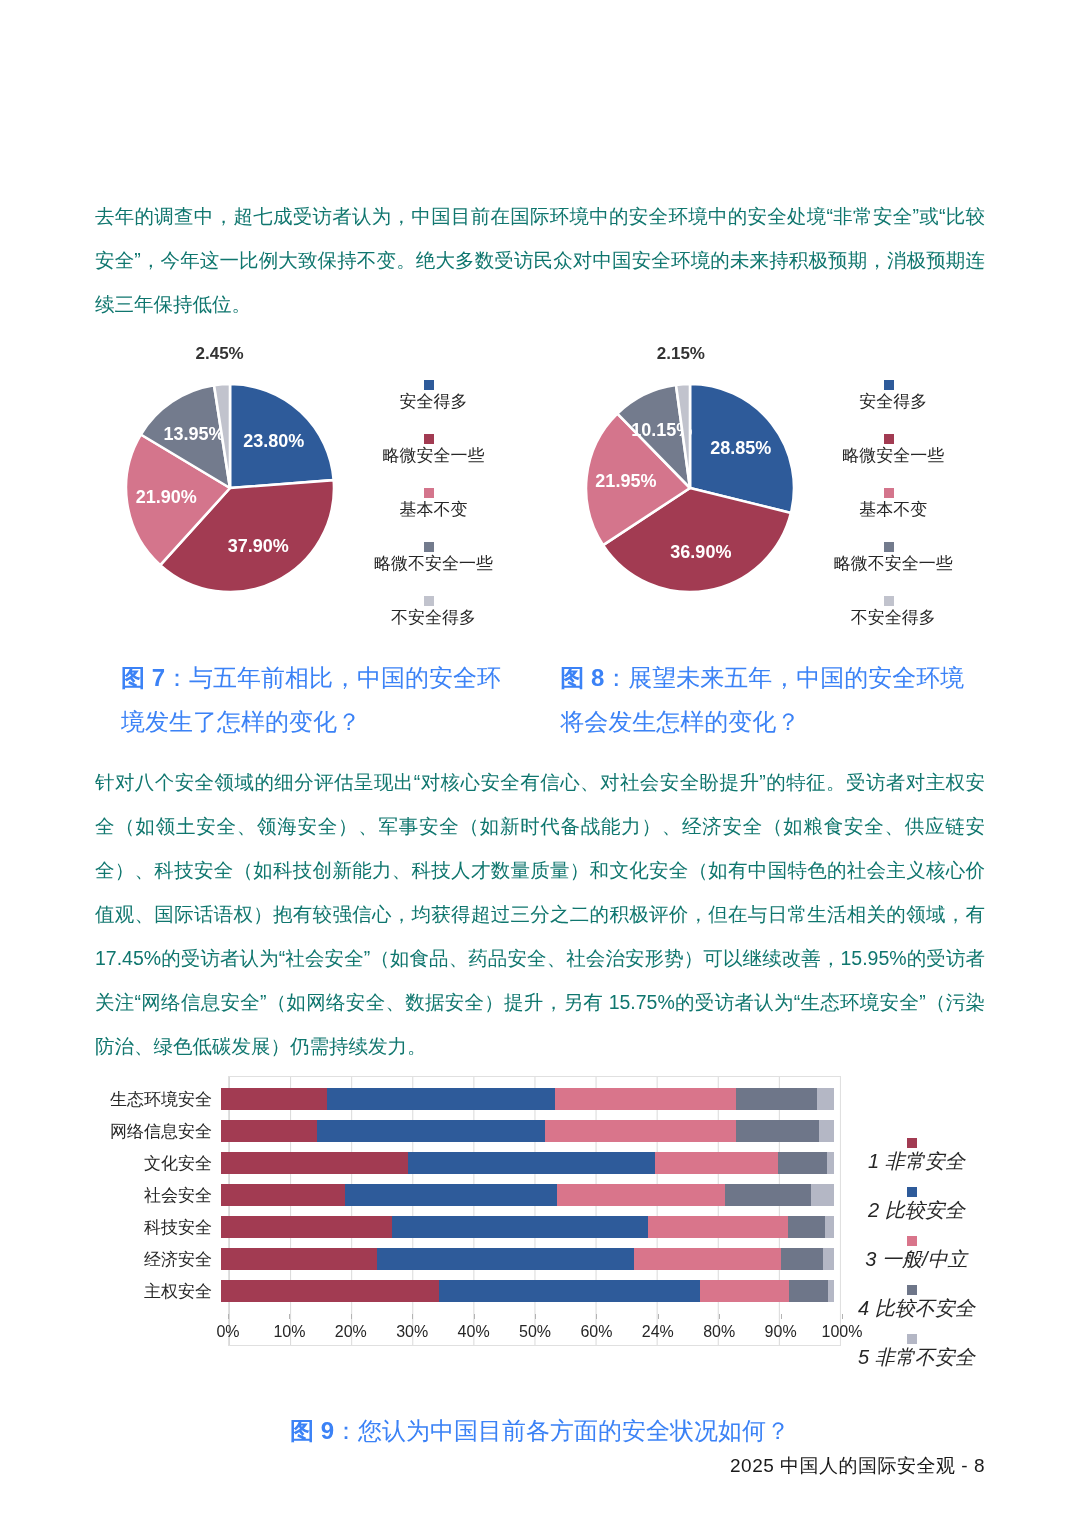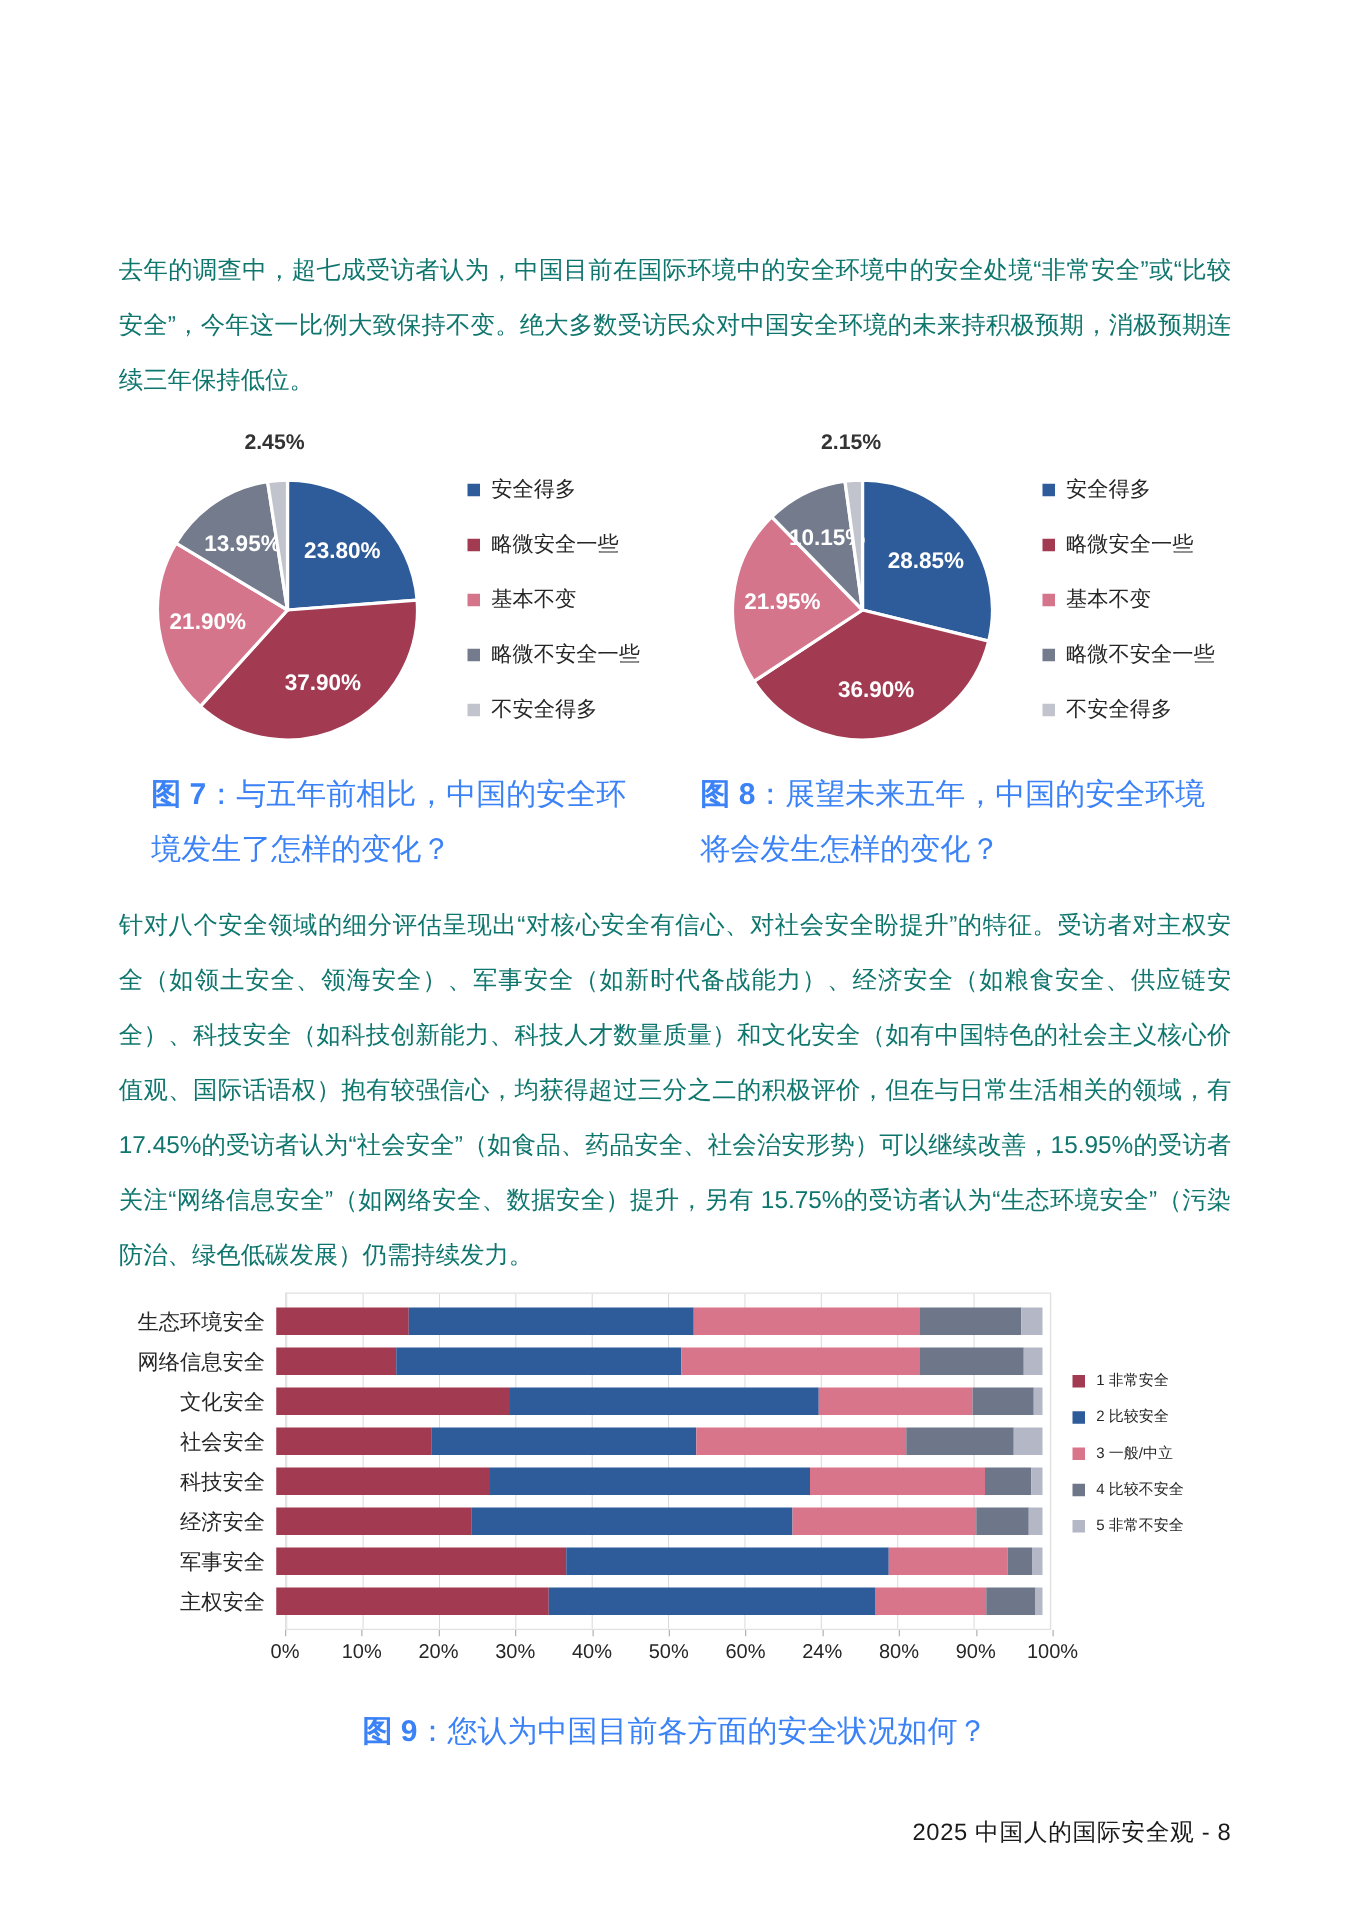--- a/index.html
+++ b/index.html
@@ -16,21 +16,21 @@
   .para { font-size:19.5px; line-height:44px; text-align:justify; color:#0f766e; }
   .para1 { margin-top:36px; }
   .para2 { margin-top:16px; }
 
   
   .figures { display:flex; margin-top:12px; }
   .fig { display:flex; }
   .fig-7 { width:455px; }
   .fig-8 { width:440px; margin-left:15px; }
   .pie-legend { margin-top:42px; margin-left:4px; }
-  .pl-item { display:flex; align-items:center; margin-bottom:21px; white-space:nowrap; }
+  .pl-item { display:flex; align-items:center; margin-bottom:21px; white-space:nowrap;flex-direction:column; }
   .pl-marker { width:10px; height:10px; flex:none; margin-right:9px; }
   .pl-text { font-size:17px; color:#262626; }
 
   .pie-label-in { font-size:18px; font-weight:bold; fill:#ffffff; }
   .pie-label-out { font-size:17px; font-weight:bold; fill:#333333; }
 
   
   .captions { display:flex; margin-top:6px; }
   .cap { font-size:24px; line-height:44px; color:#3b82f6; }
   .cap-7 { width:455px; padding-left:26px; padding-right:40px; }
@@ -48,21 +48,21 @@
   .bc-rows { position:relative; padding:7px 0; }
   .bc-row { display:flex; align-items:center; height:32px; }
   .bc-cat { width:125px; flex:none; text-align:right; font-size:17px; color:#262626; padding-right:8px; white-space:nowrap; }
   .bc-bar { width:613px; height:22px; flex:none; display:flex; margin-left:1px; }
   .bc-seg { height:100%; flex:none; }
   .bc-axis { position:relative; height:34px; margin-left:133px; width:614px; }
   .bc-tickmark { position:absolute; top:0; width:1px; height:5px; background:#b3b3b3; }
   .bc-tick { position:absolute; top:9px; transform:translateX(-50%); font-size:16px; color:#262626; white-space:nowrap; }
   .bc-legend { margin-left:16px; margin-top:62px; }
   .bc-legend .pl-item { margin-bottom:12px; }
-  .bc-legend .pl-text { font-size:12px; }
+  .bc-legend .pl-text { font-size:20px;font-style:italic; }
 
   
   .footer { position:absolute; right:95px; bottom:48px; font-size:19px; color:#1a1a1a; letter-spacing:0.5px; }
 </style>
 </head>
 <body>
 
 <div class="page">
 
 
@@ -205,30 +205,20 @@
             </div>
           </div>
           <div class="bc-row">
             <div class="bc-cat">经济安全</div>
             <div class="bc-bar">
               <span class="bc-seg" style="width: 25.4%; background: rgb(162, 59, 82);"></span>
               <span class="bc-seg" style="width: 41.9%; background: rgb(46, 91, 154);"></span>
               <span class="bc-seg" style="width: 24.1%; background: rgb(217, 117, 139);"></span>
               <span class="bc-seg" style="width: 6.8%; background: rgb(110, 118, 137);"></span>
               <span class="bc-seg" style="width: 1.8%; background: rgb(180, 183, 197);"></span>
-            </div>
-          </div>
-          <div class="bc-row">
-            <div class="bc-cat">军事安全</div>
-            <div class="bc-bar">
-              <span class="bc-seg" style="width: 37.9%; background: rgb(162, 59, 82);"></span>
-              <span class="bc-seg" style="width: 42%; background: rgb(46, 91, 154);"></span>
-              <span class="bc-seg" style="width: 15.5%; background: rgb(217, 117, 139);"></span>
-              <span class="bc-seg" style="width: 3.3%; background: rgb(110, 118, 137);"></span>
-              <span class="bc-seg" style="width: 1.3%; background: rgb(180, 183, 197);"></span>
             </div>
           </div>
           <div class="bc-row">
             <div class="bc-cat">主权安全</div>
             <div class="bc-bar">
               <span class="bc-seg" style="width: 35.5%; background: rgb(162, 59, 82);"></span>
               <span class="bc-seg" style="width: 42.7%; background: rgb(46, 91, 154);"></span>
               <span class="bc-seg" style="width: 14.5%; background: rgb(217, 117, 139);"></span>
               <span class="bc-seg" style="width: 6.3%; background: rgb(110, 118, 137);"></span>
               <span class="bc-seg" style="width: 1%; background: rgb(180, 183, 197);"></span>

